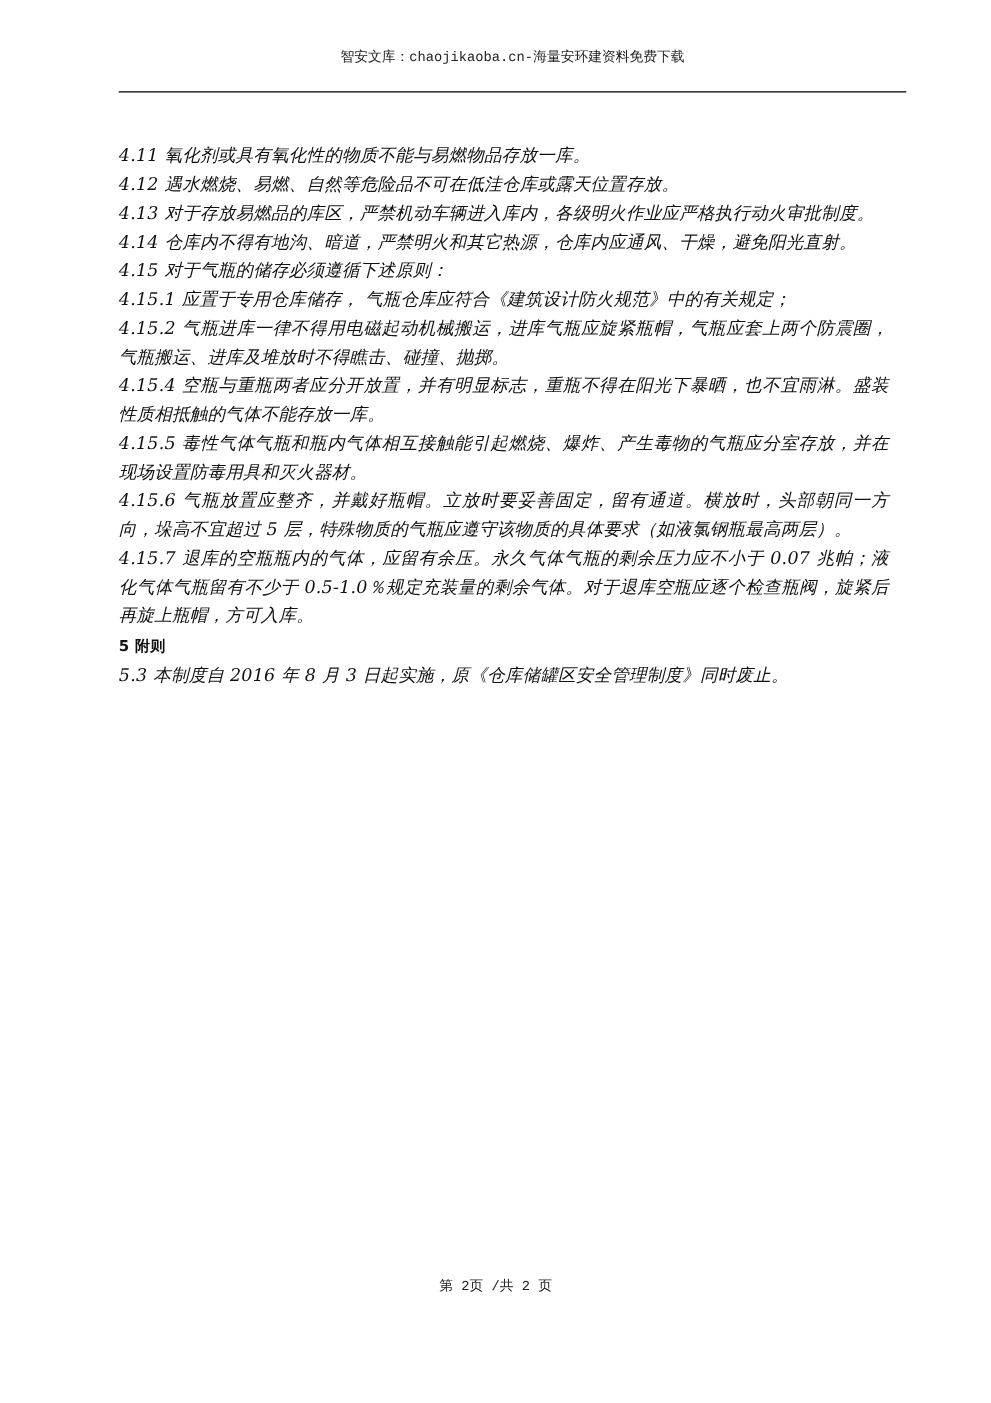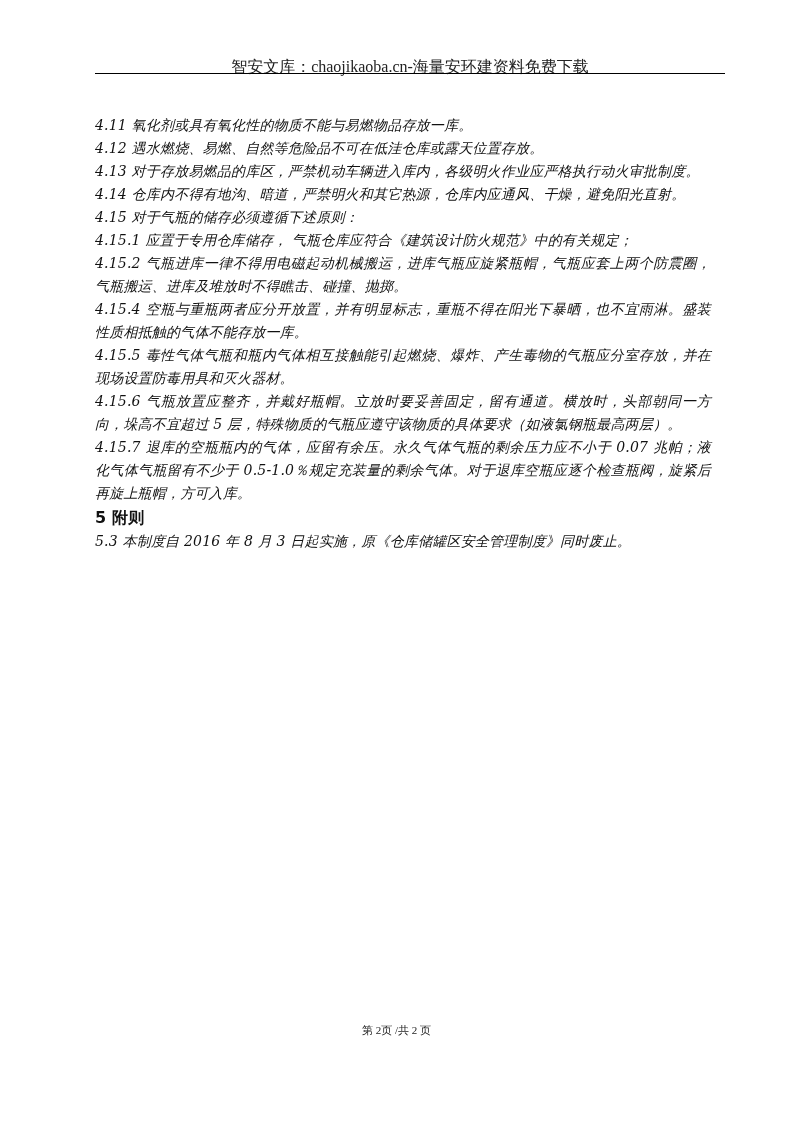--- a/index.html
+++ b/index.html
@@ -2,43 +2,43 @@
 <html><head>
   <meta charset="utf-8">
   <style>
     html, body { margin: 0; padding: 0; background: #ffffff; }
     body {
       width: 793px; height: 1122px; position: relative; overflow: hidden;
       font-family: "DejaVu Serif", "Liberation Serif", serif;
       color: #111111;
     }
     .page-header {
-      position: absolute; left: 95px; top: 60px; width: 630px;
-      text-align: center; font-size: 16px; line-height: 14px;
-      font-family: Liberation Serif, serif;
+      position: absolute; left: 95px; top: 40px; width: 630px;
+      text-align: center; font-size: 11px; line-height: 14px;
+      font-family: Liberation Mono, monospace;
       color: #222;
     }
     .header-rule {
       position: absolute; left: 95px; top: 73px; width: 630px; height: 0;
       border-top: 1.3px solid #000;
     }
     .content {
       position: absolute; left: 95px; top: 114px; width: 616px;
       font-size: 14px; line-height: 23px;
       letter-spacing: 0.2px;
     }
     .para { margin: 0; text-align: justify; font-style: italic; }
     .section-heading {
       margin: 0; font-family: "DejaVu Sans", "Liberation Sans", sans-serif;
-      font-size: 16px; font-weight: bold; line-height: 25px; color: #111;
+      font-size: 12px; font-weight: bold; line-height: 25px; color: #111;
     }
     .page-footer {
       position: absolute; left: 0; top: 1023px; width: 793px;
       text-align: center; font-size: 11px; line-height: 14px;
-      font-family: Liberation Serif, serif;
+      font-family: Liberation Mono, monospace;
       color: #222;
     }
   </style>
 </head>
 <body>
 
 <div class="page-header">智安文库：chaojikaoba.cn-海量安环建资料免费下载</div>
 <div class="header-rule"></div>
 
 <div class="content">

